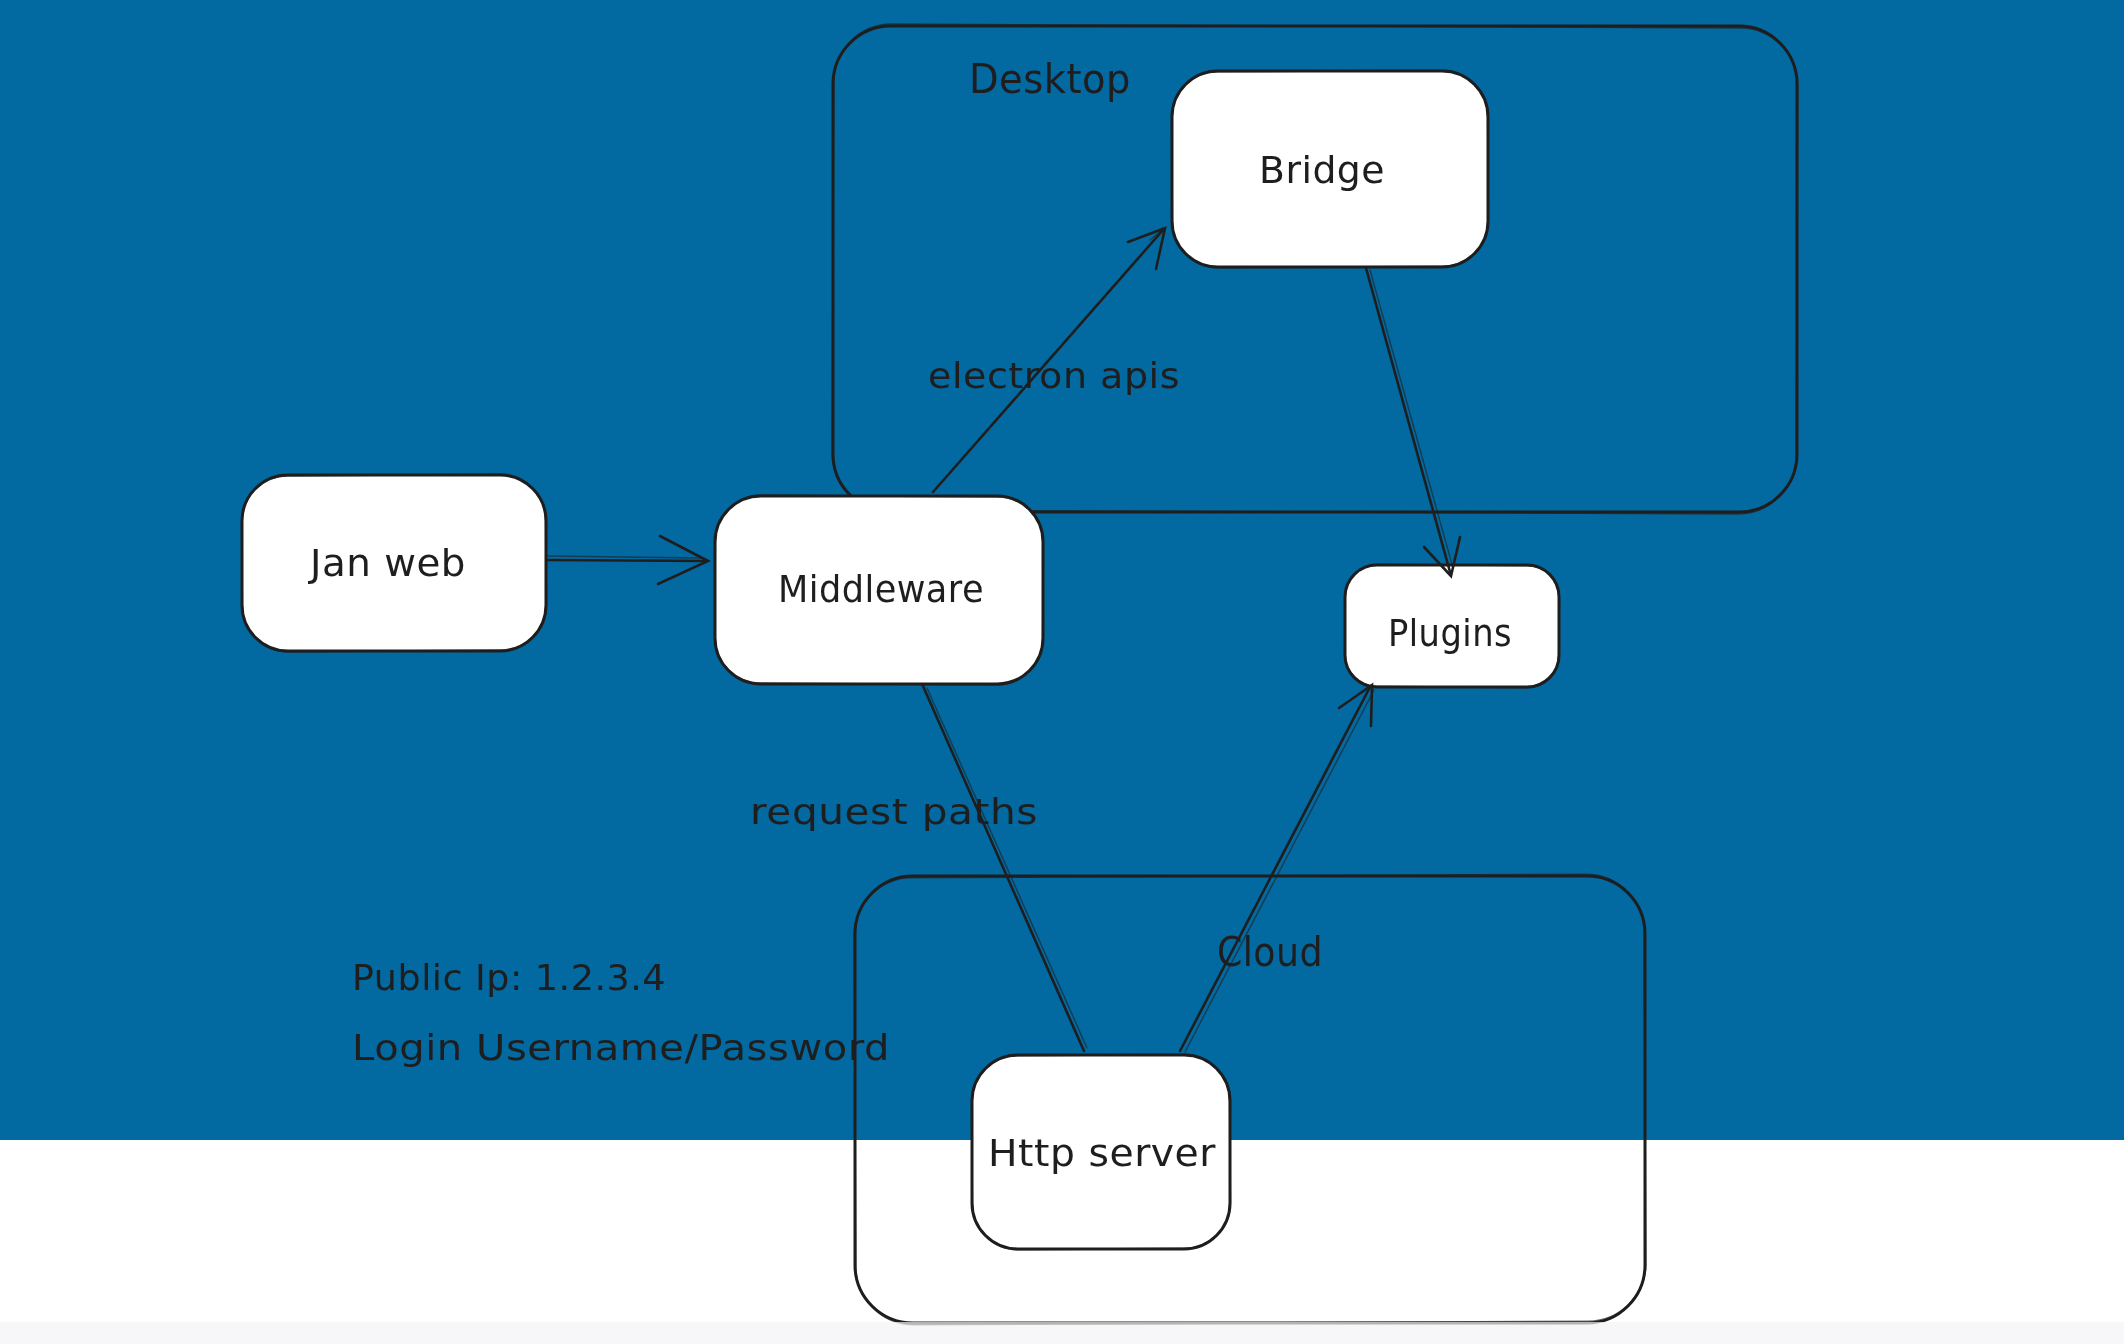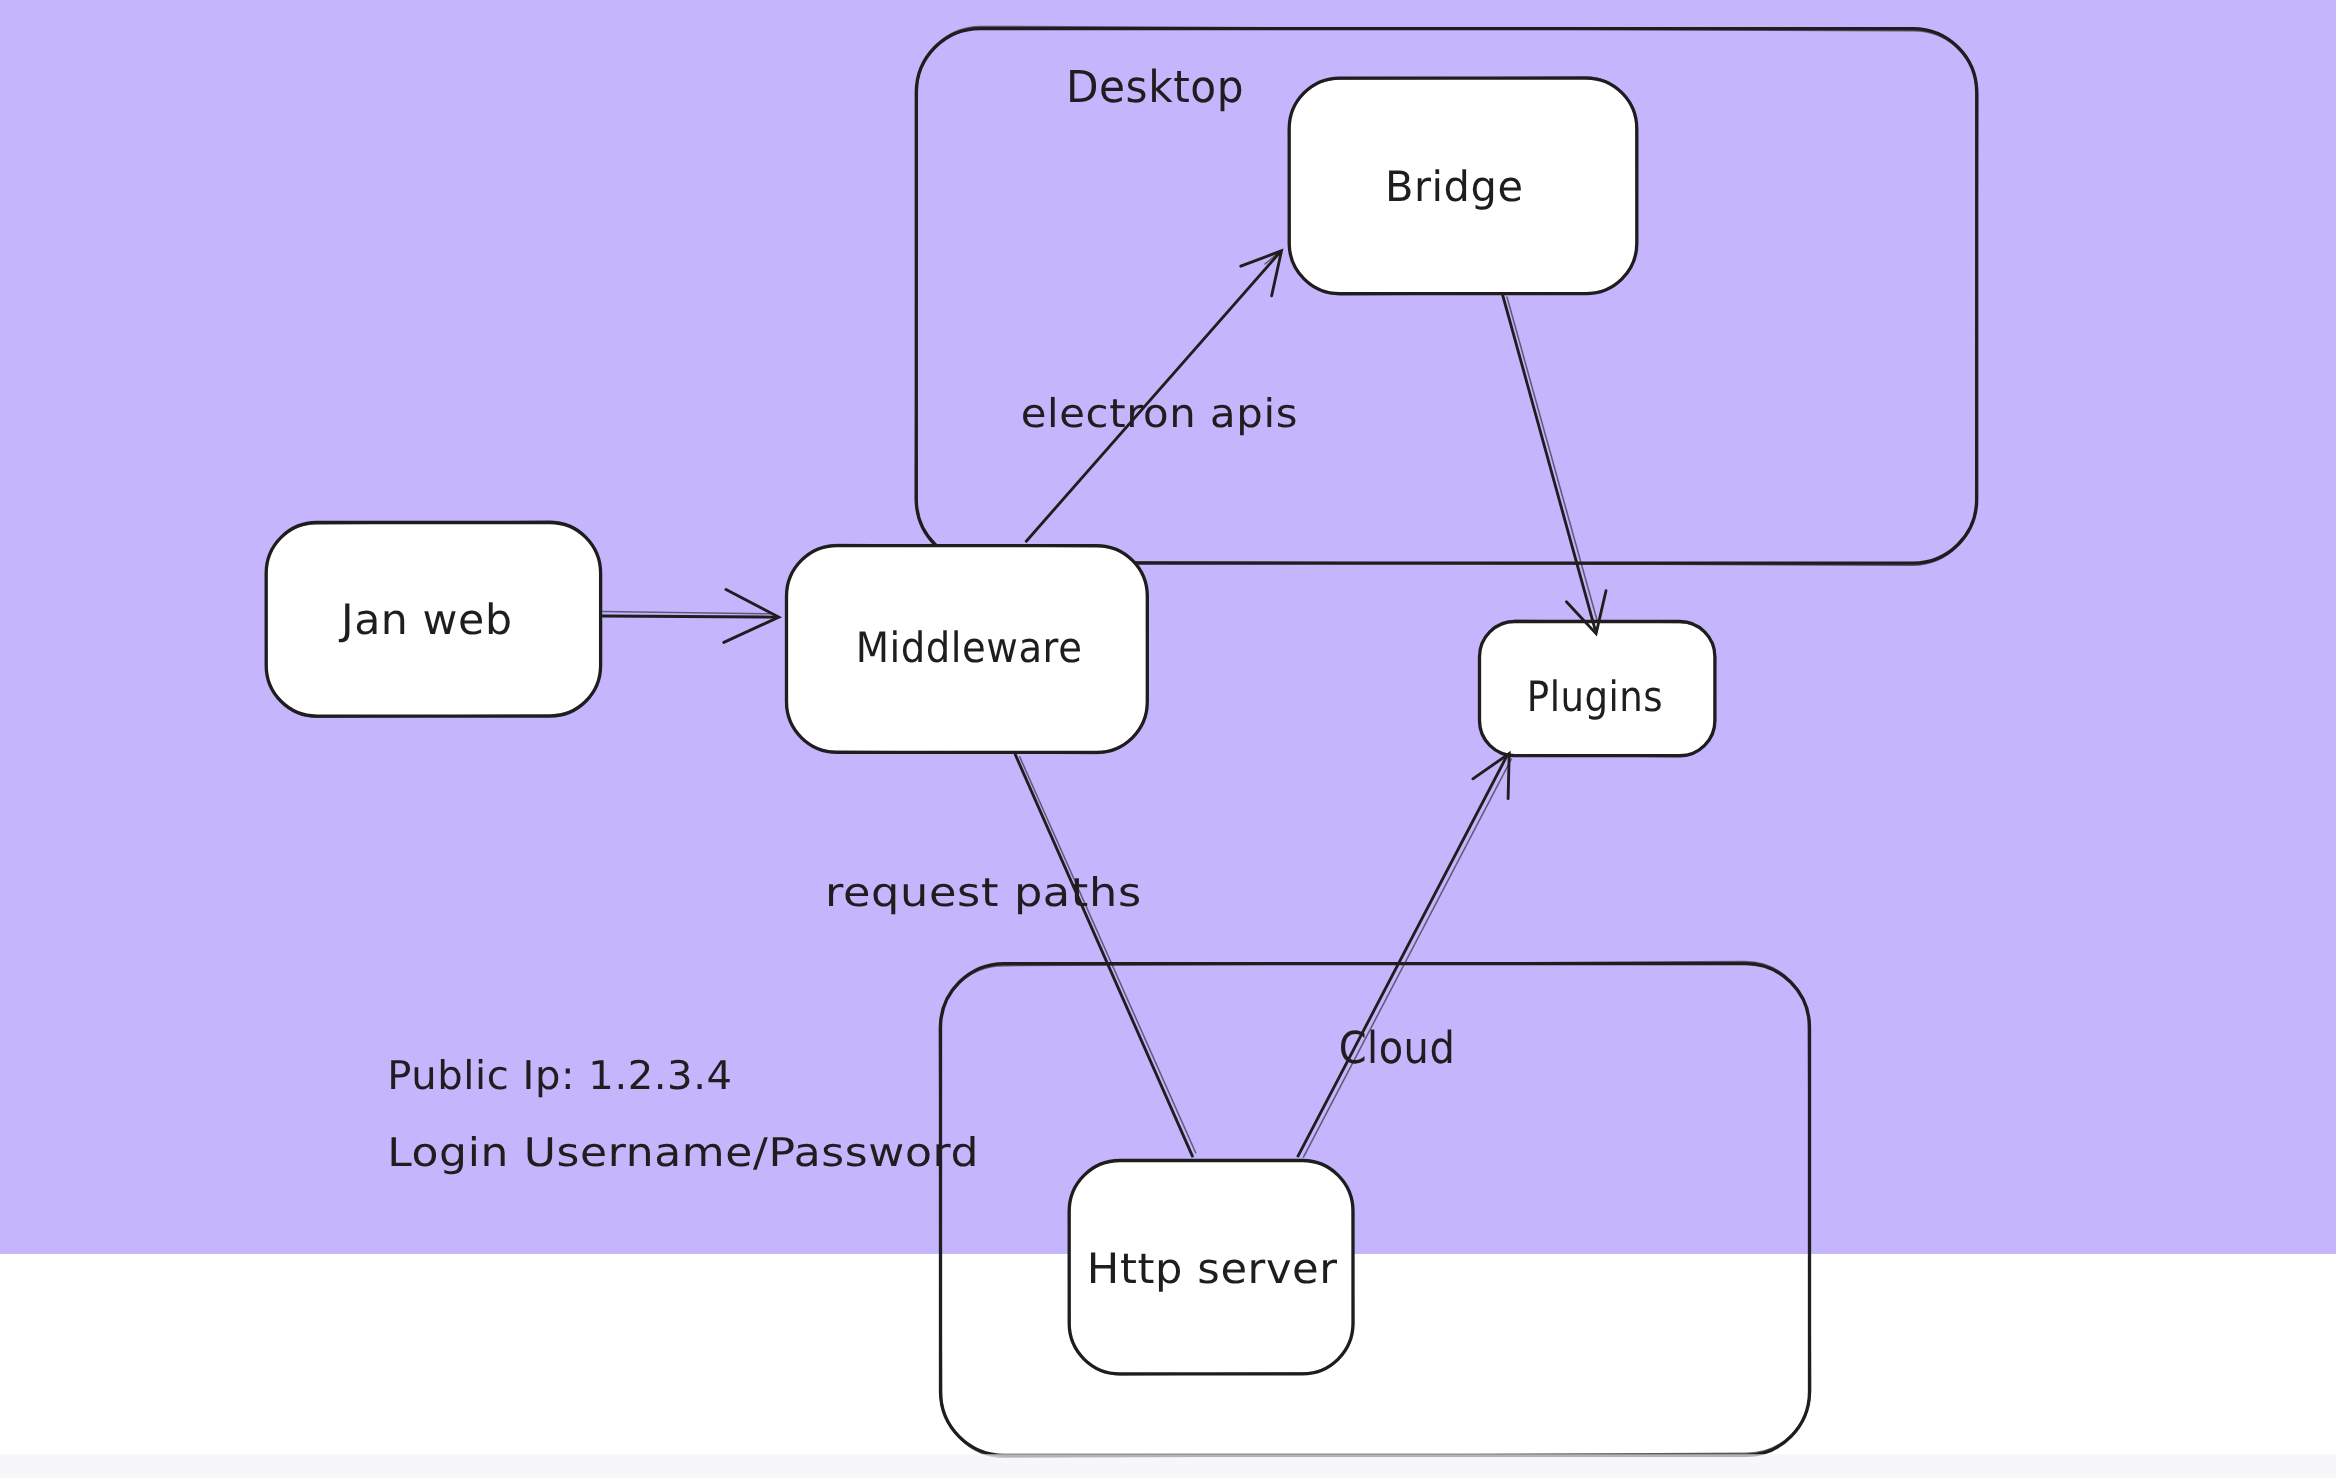--- a/index.html
+++ b/index.html
@@ -7,21 +7,21 @@
     padding: 0;
     width: 2124px;
     height: 1344px;
     background: #ffffff;
     overflow: hidden;
   }
   .canvas-wrap {
     position: relative;
     width: 2124px;
     height: 1140px;
-    background: #c4b5fd;
+    background: #0369a1;
   }
   svg { position: absolute; left: 0; top: 0; }
   .sketch-label {
     font-family: "DejaVu Sans", sans-serif;
     fill: #1e1e1e;
     letter-spacing: 0.5px;
   }
   .node-label   { font-size: 38px; }
   .container-label { font-size: 40px; }
   .edge-label   { font-size: 36px; }

